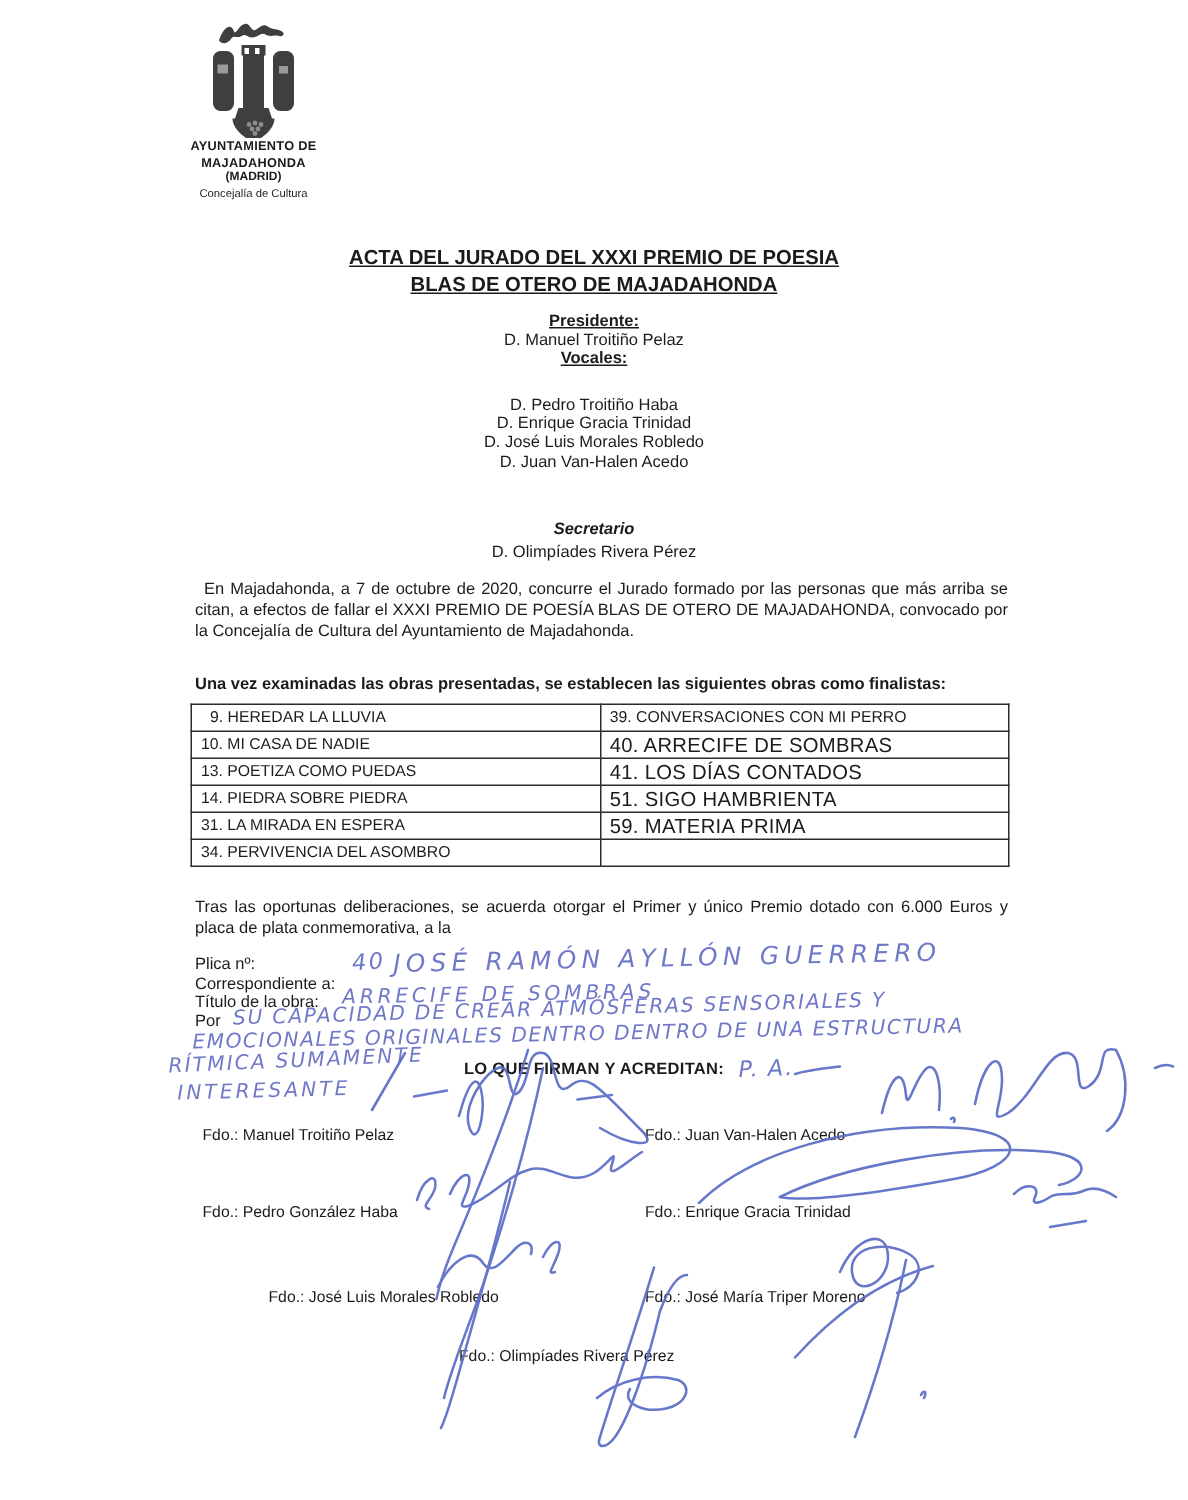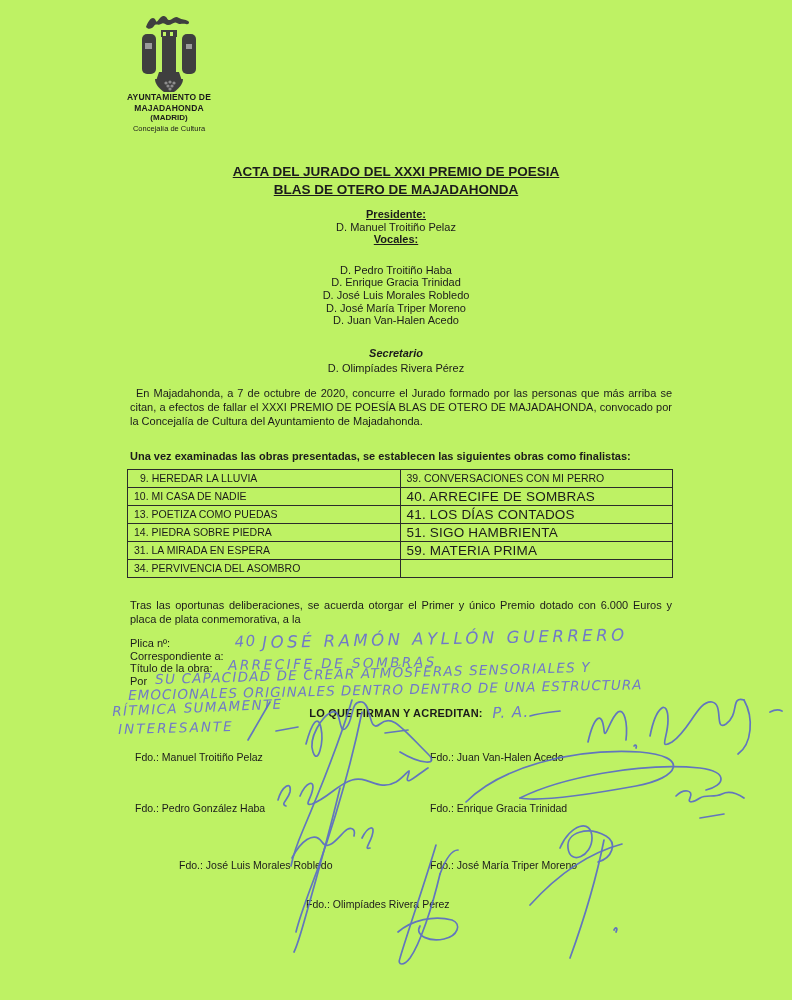--- a/index.html
+++ b/index.html
@@ -1,17 +1,17 @@
 <!DOCTYPE html>
 <html><head>
 <meta charset="utf-8">
 <style>
   html,body{margin:0;padding:0;background:#e8e8e8;}
   .page{
-    position:relative;width:792px;height:1000px;background:#bef264;
+    position:relative;width:792px;height:1000px;background:#ffffff;
     font-family:"Liberation Sans",sans-serif;color:#1b1b1b;overflow:hidden;
     margin:0 auto;
   }
   .abs{position:absolute;}
   
   .org{width:150px;text-align:center;line-height:10.5px;}
   .org .l1,.org .l2{font-size:8.5px;font-weight:bold;letter-spacing:.2px;}
   .org .l3{font-size:8px;font-weight:bold;}
   .org .l4{font-size:7.5px;}
   
@@ -90,21 +90,20 @@
   </div>
 
   <div class="abs jury" style="left:0;top:208px;">
     <div class="lbl-u">Presidente:</div>
     <div>D. Manuel Troitiño Pelaz</div>
     <div class="lbl-u">Vocales:</div>
     <div class="gap18"></div>
     <div>D. Pedro Troitiño Haba</div>
     <div>D. Enrique Gracia Trinidad</div>
     <div>D. José Luis Morales Robledo</div>
-    <div>D. José María Triper Moreno</div>
     <div>D. Juan Van-Halen Acedo</div>
   </div>
 
   <div class="abs jury" style="left:0;top:347px;">
     <div class="sec-lbl">Secretario</div>
     <div style="margin-top:2px;">D. Olimpíades Rivera Pérez</div>
   </div>
 
   <div class="abs para" style="left:130px;top:386px;width:542px;text-indent:6px;">En Majadahonda, a 7 de octubre de 2020, concurre el Jurado formado por las personas que más arriba se citan, a efectos de fallar el XXXI PREMIO DE POESÍA BLAS DE OTERO DE MAJADAHONDA, convocado por la Concejalía de Cultura del Ayuntamiento de Majadahonda.</div>
 

